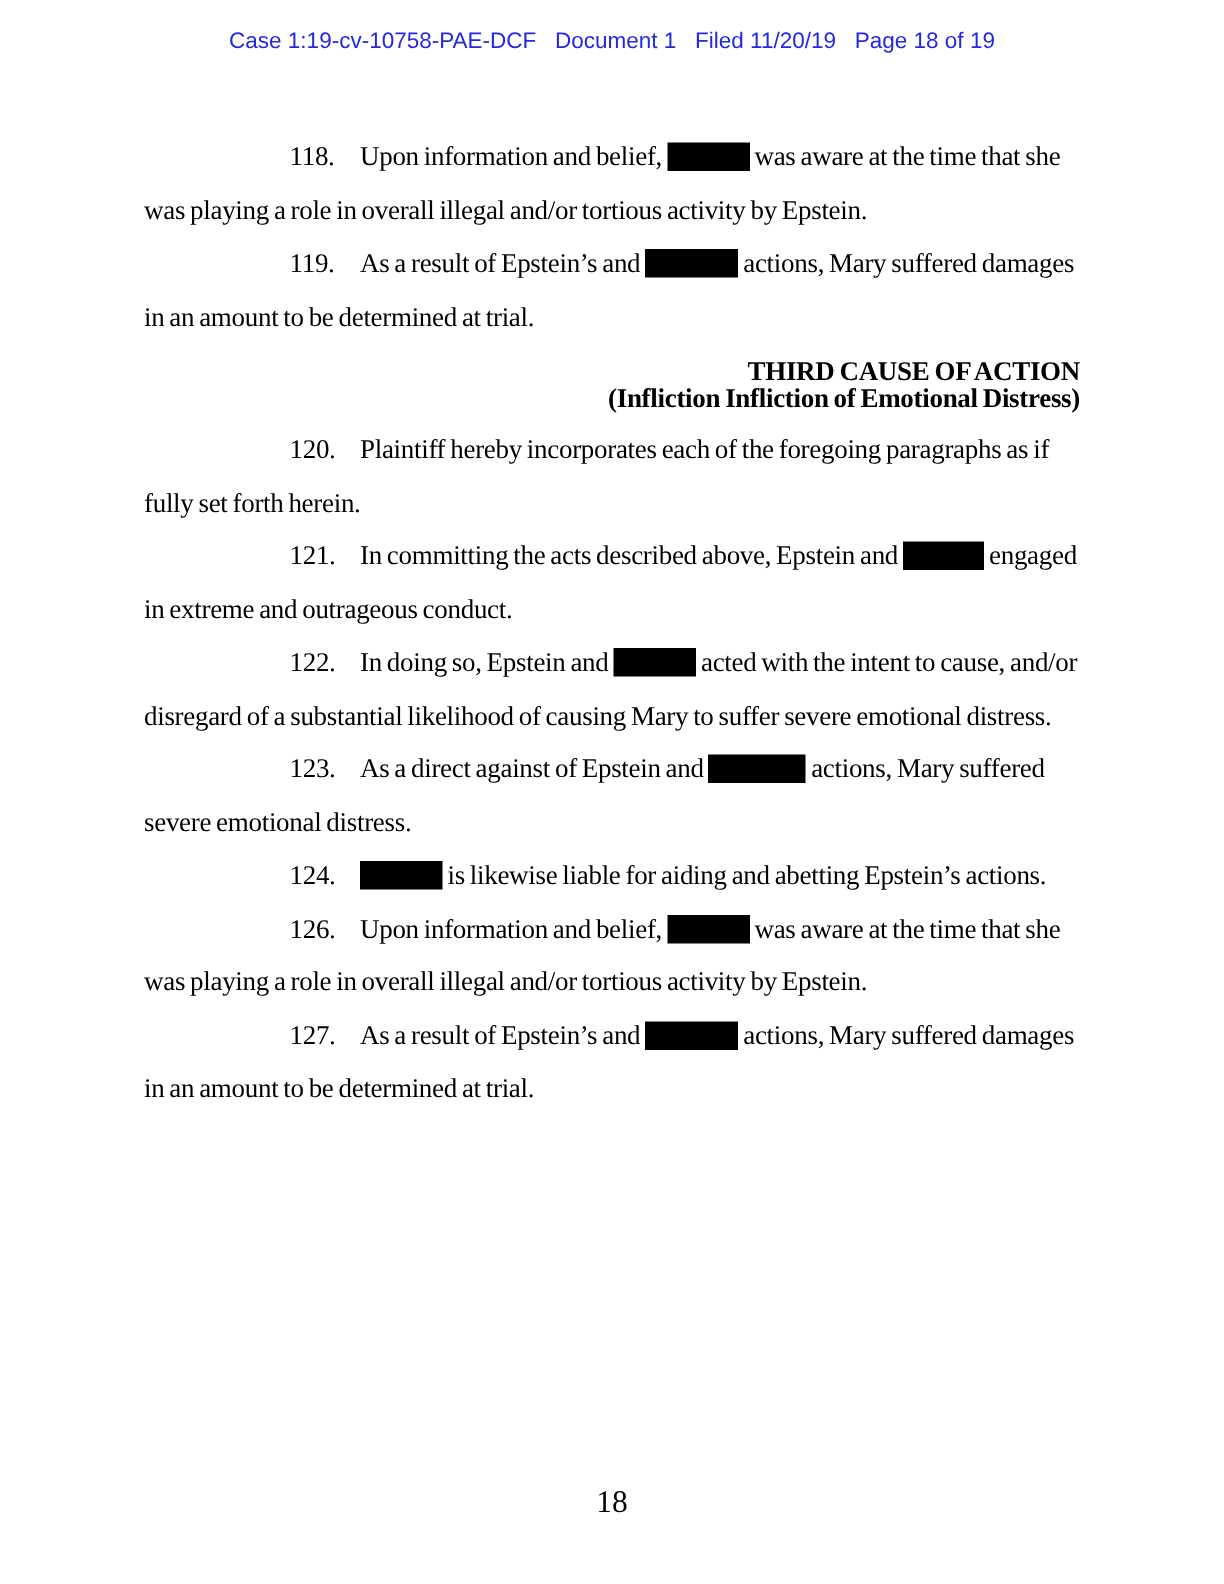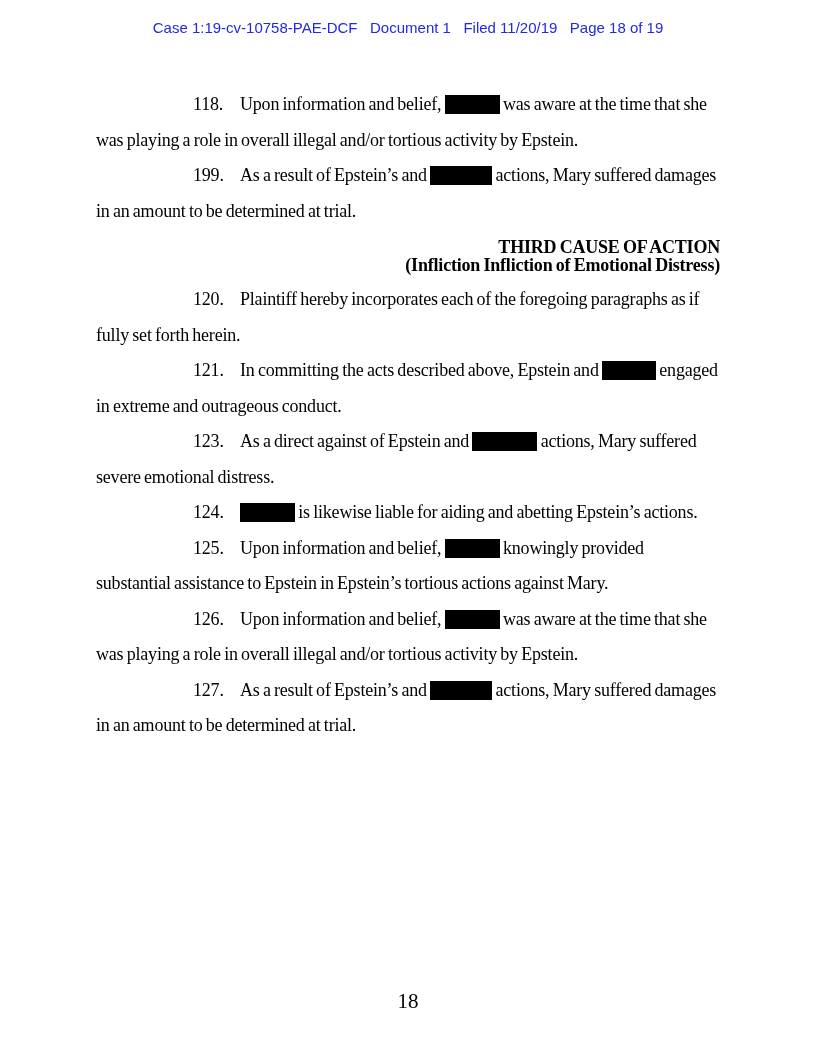--- a/index.html
+++ b/index.html
@@ -54,28 +54,28 @@
   }
 </style>
 </head>
 <body>
 
 <div class="page">
   <div class="pdf-header">Case 1:19-cv-10758-PAE-DCF   Document 1   Filed 11/20/19   Page 18 of 19</div>
 
   <div class="content" id="doc-body">
       <p class="para"><span class="pnum">118.</span><span>Upon information and belief,</span> <span class="redaction" style="width: 55px;"></span> <span>was aware at the time that she was playing a role in overall illegal and/or tortious activity by Epstein.</span></p>
-      <p class="para"><span class="pnum">199.</span><span>As a result of Epstein’s and</span> <span class="redaction" style="width: 62px;"></span> <span>actions, Mary suffered damages in an amount to be determined at trial.</span></p>
+      <p class="para"><span class="pnum">119.</span><span>As a result of Epstein’s and</span> <span class="redaction" style="width: 62px;"></span> <span>actions, Mary suffered damages in an amount to be determined at trial.</span></p>
       <div class="heading">
         <div>THIRD CAUSE OF ACTION</div>
         <div>(Infliction Infliction of Emotional Distress)</div>
       </div>
       <p class="para"><span class="pnum">120.</span><span>Plaintiff hereby incorporates each of the foregoing paragraphs as if fully set forth herein.</span></p>
       <p class="para"><span class="pnum">121.</span><span>In committing the acts described above, Epstein and</span> <span class="redaction" style="width: 54px;"></span> <span>engaged in extreme and outrageous conduct.</span></p>
+      <p class="para"><span class="pnum">122.</span><span>In doing so, Epstein and</span> <span class="redaction" style="width: 55px;"></span> <span>acted with the intent to cause, and/or disregard of a substantial likelihood of causing Mary to suffer severe emotional distress.</span></p>
       <p class="para"><span class="pnum">123.</span><span>As a direct against of Epstein and</span> <span class="redaction" style="width: 65px;"></span> <span>actions, Mary suffered severe emotional distress.</span></p>
       <p class="para"><span class="pnum">124.</span><span class="redaction" style="width: 55px;"></span> <span>is likewise liable for aiding and abetting Epstein’s actions.</span></p>
-      <p class="para"><span class="pnum">125.</span><span>Upon information and belief,</span> <span class="redaction" style="width: 55px;"></span> <span>knowingly provided substantial assistance to Epstein in Epstein’s tortious actions against Mary.</span></p>
       <p class="para"><span class="pnum">126.</span><span>Upon information and belief,</span> <span class="redaction" style="width: 55px;"></span> <span>was aware at the time that she was playing a role in overall illegal and/or tortious activity by Epstein.</span></p>
       <p class="para"><span class="pnum">127.</span><span>As a result of Epstein’s and</span> <span class="redaction" style="width: 62px;"></span> <span>actions, Mary suffered damages in an amount to be determined at trial.</span></p>
     </div>
 
   <div class="page-number">18</div>
 </div>
 
 </body></html>

